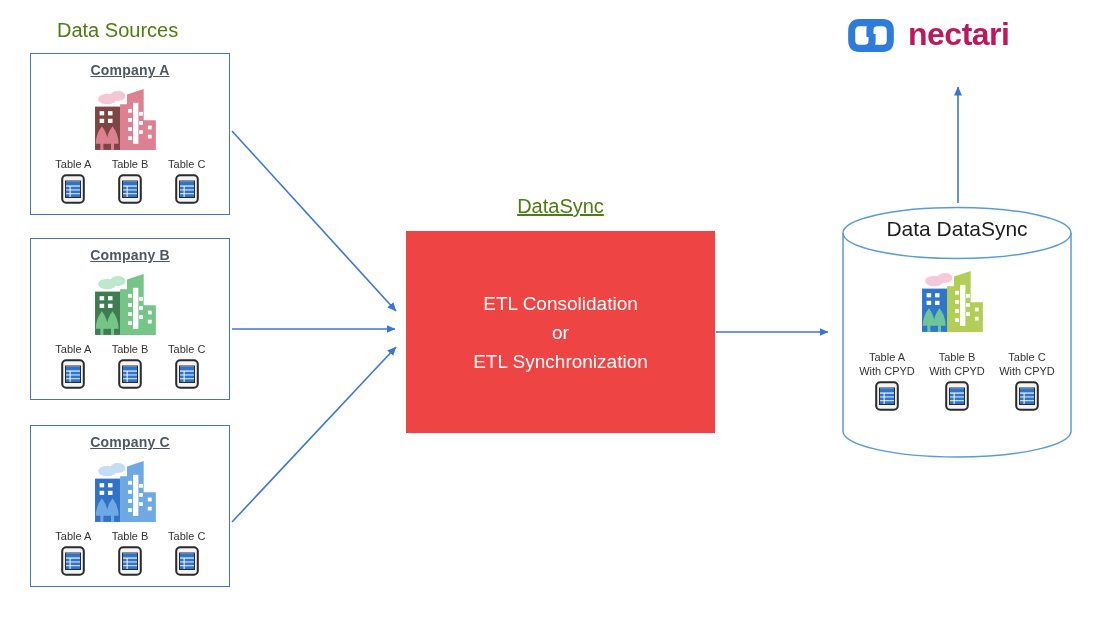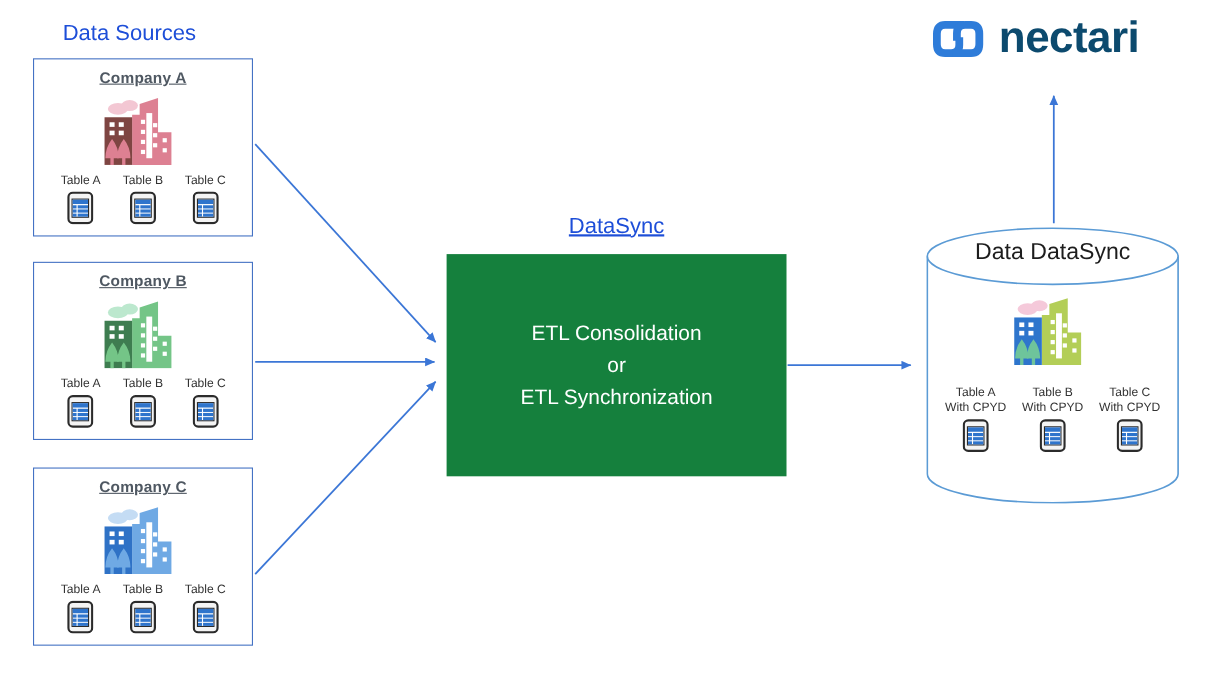--- a/index.html
+++ b/index.html
@@ -7,21 +7,21 @@
   body {
     position:relative;
     background:#ffffff;
     font-family:"Liberation Sans", sans-serif;
     overflow:hidden;
   }
   .abs { position:absolute; }
 
   
   .h-black {
-    font-size:20px; color:#1d4ed8; font-weight:400;
+    font-size:20px; color:#4d7c0f; font-weight:400;
     white-space:nowrap;
   }
   #sources-label { left:57px; top:19px; }
   #datasync-title { left:406px; top:195px; width:309px; text-align:center;text-decoration:underline; }
 
   
   .company-box {
     left:30px; width:200px; height:162px;
     border:1.5px solid #4472C4;
     background:#ffffff;
@@ -71,21 +71,21 @@
     position:absolute; left:0; top:144px; width:100%;
     display:flex; justify-content:space-between; padding:0 10px;
   }
   .wh-col { display:flex; flex-direction:column; align-items:center; width:70px; }
 
   
   #brand {
     left:843px; top:13px; display:flex; align-items:center; gap:9px; z-index:2;
   }
   #brand-name {
-    font-size:40px; font-weight:700; color:#0c4a6e;
+    font-size:32px; font-weight:700; color:#be185d;
     letter-spacing:-0.5px; line-height:1;
     padding-bottom:4px;
   }
 
   #arrow-layer { position:absolute; left:0; top:0; z-index:1; }
 </style>
 </head>
 <body>
 
 <svg width="0" height="0" style="position:absolute" aria-hidden="true">
@@ -226,21 +226,21 @@
     <div class="table-col">
       <div class="table-label">Table C</div>
       <svg class="table-icon" width="24" height="30" viewBox="0 0 24 30">
           <use href="#sym-table"></use>
         </svg>
     </div>
   </div>
 </div>
 
 <div id="datasync-title" class="abs h-black">DataSync</div>
-<div id="datasync-box" class="abs" style="background-color: #15803d;">
+<div id="datasync-box" class="abs" style="background-color: #ef4444;">
   <div class="etl-line">ETL Consolidation</div>
   <div class="etl-line">or</div>
   <div class="etl-line">ETL Synchronization</div>
 </div>
 
 <div id="warehouse" class="abs">
   <svg id="warehouse-shape" width="230" height="252" viewBox="0 0 230 252">
     <path d="M1 27 V225 A114 26 0 0 0 229 225 V27" fill="#ffffff" stroke="#5B9BD5" stroke-width="1.5"></path>
     <ellipse cx="115" cy="27" rx="114" ry="25.5" fill="#ffffff" stroke="#5B9BD5" stroke-width="1.5"></ellipse>
   </svg>

